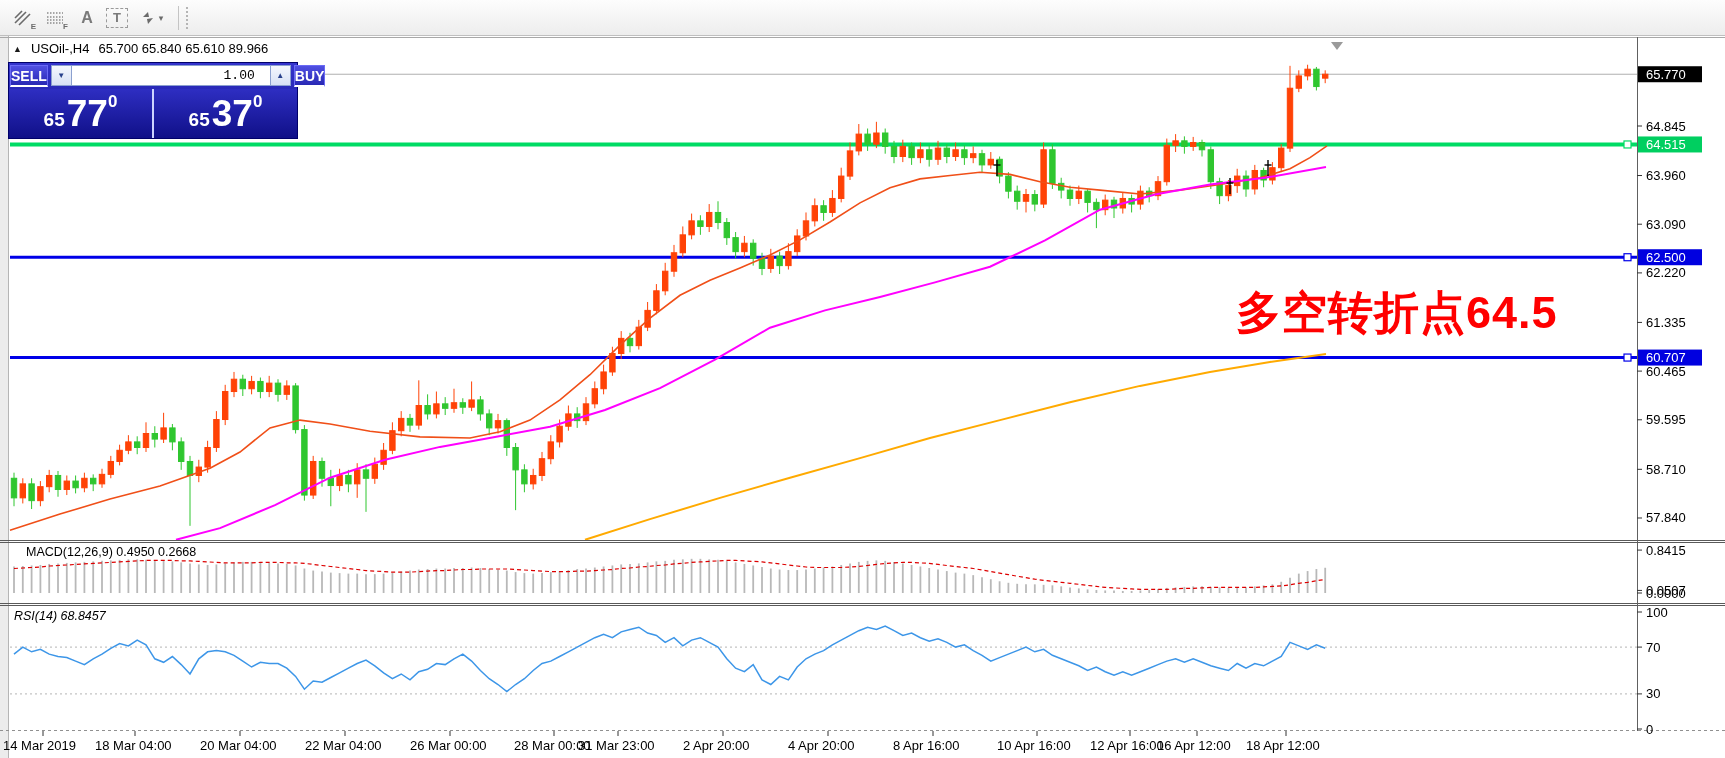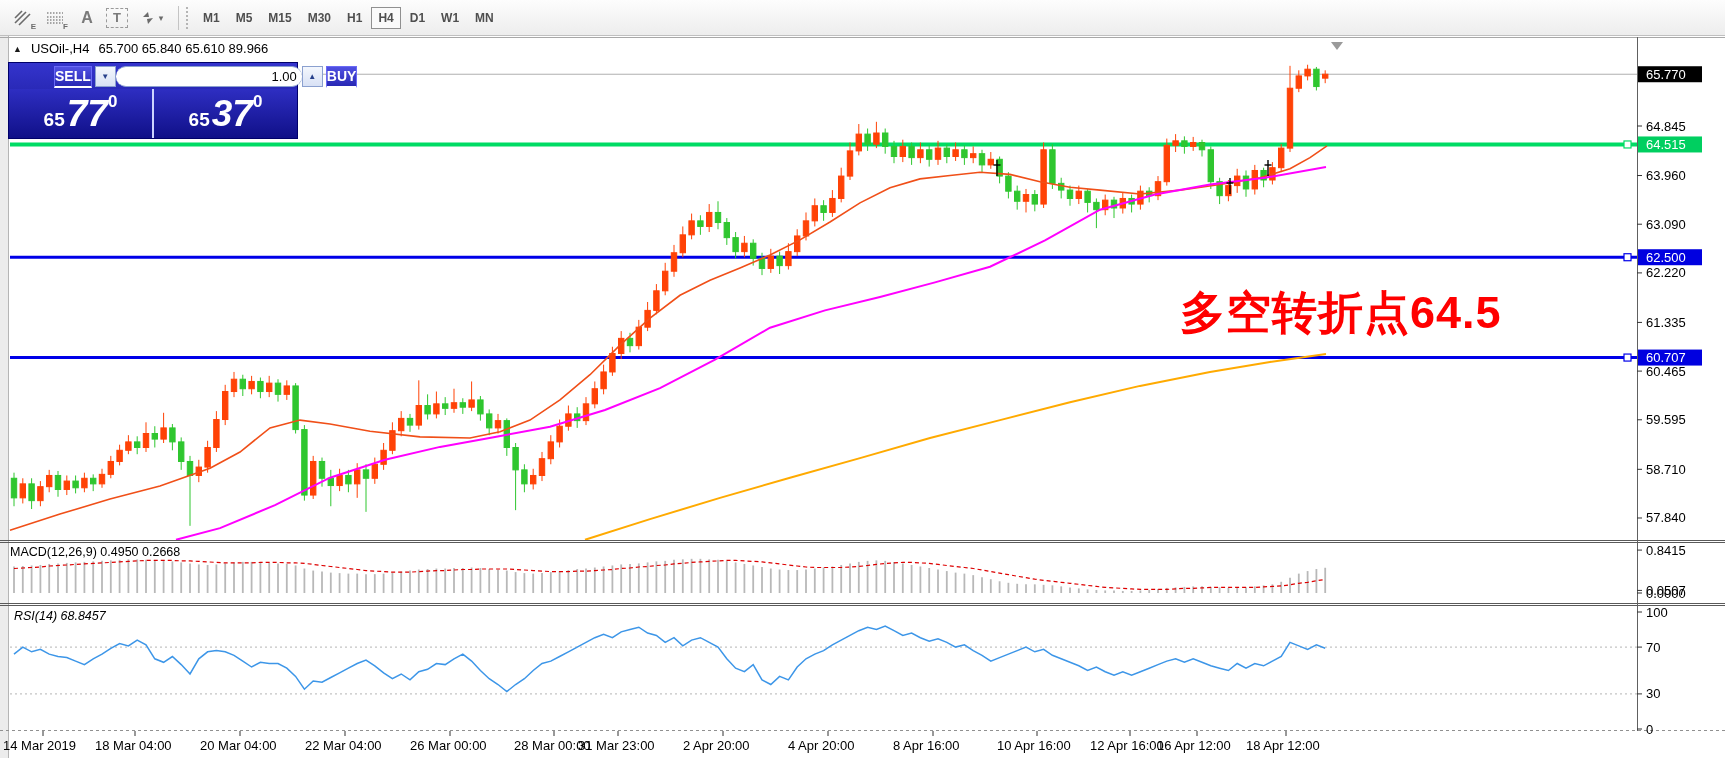--- a/index.html
+++ b/index.html
@@ -20,42 +20,42 @@
     font-family:"Liberation Sans","DejaVu Sans",sans-serif;cursor:pointer;}
   .tf-btn.active{border:1px solid #909090;background:#fafafa;}
   
   .chart-title{position:absolute;left:13px;top:41px;font-size:13px;color:#000;z-index:6;
     display:flex;align-items:center;gap:9px;}
   .collapse{font-size:9px;color:#1a1a1a;}
   
   .trade-panel{position:absolute;left:8px;top:62px;width:290px;height:77px;z-index:10;
     background:linear-gradient(#3434cd,#15158f);border:1px solid #00006a;box-sizing:border-box;
     color:#fff;}
-  .tp-row1{display:flex;height:25px;align-items:center;margin-left:44px;}
+  .tp-row1{display:flex;height:25px;align-items:flex-start;}
   .tp-btn{width:70px;height:22px;margin:2px 1px 0 1px;display:flex;align-items:center;justify-content:center;
     background:linear-gradient(#5050e2,#2828b4);border:1px solid #6a6af5;border-bottom:2px solid #ffffff;
     color:#fff;font-size:14px;font-weight:bold;box-sizing:border-box;cursor:pointer;}
   .tp-spin{flex:1;display:flex;height:21px;margin:2px 2px 0 2px;}
   .tp-arrow{width:21px;height:21px;background:linear-gradient(#f4f7fd,#d8e1f5);border:1px solid #8ba0cf;
     color:#27408b;font-size:8px;display:flex;align-items:center;justify-content:center;
     box-sizing:border-box;cursor:pointer;}
   .tp-vol{flex:1;background:#fff;border-top:1px solid #8ba0cf;border-bottom:1px solid #8ba0cf;
-    color:#000;font-size:13px;text-align:right;padding:0 5px;border-left:none;border-right:none;
-    font-family:Liberation Sans, sans-serif;min-width:0;border-radius:10px;}
+    color:#000;font-size:13px;text-align:right;padding:0 15px;border-left:none;border-right:none;
+    font-family:Liberation Mono, monospace;min-width:0;}
   .tp-prices{display:flex;height:49px;margin-top:1px;}
   .tp-cell{flex:1;display:flex;align-items:center;justify-content:center;
     background:linear-gradient(#2e2ec2,#101088);cursor:pointer;}
   .tp-cell.sell{border-right:1px solid #cdd4ff;}
   .tp-cell.buy{border-left:1px solid #cdd4ff;}
   .n-small{font-size:19px;font-weight:bold;align-self:flex-end;margin-bottom:7px;margin-right:2px;}
-  .n-big{font-size:37px;font-weight:bold;line-height:44px;font-style:italic;}
+  .n-big{font-size:37px;font-weight:bold;line-height:44px;}
   .n-sup{font-size:17px;font-weight:bold;align-self:flex-start;margin-top:3px;}
   
   .ind-label{position:absolute;font-size:12.5px;color:#000;z-index:6;}
-  .annotation{position:absolute;left:1180px;top:283px;font-size:45px;font-weight:bold;color:#ff0000;
+  .annotation{position:absolute;left:1236px;top:283px;font-size:45px;font-weight:bold;color:#ff0000;
     z-index:6;white-space:nowrap;letter-spacing:1px;}
   svg text{font-family:"Liberation Sans","DejaVu Sans",sans-serif;}
 </style>
 </head>
 <body>
 
 <div class="toolbar">
   <span class="tb-icon">
     <svg width="20" height="18" viewBox="0 0 20 18">
         <g stroke="#6b6b6b" stroke-width="1.6">
@@ -83,21 +83,20 @@
     <svg width="18" height="18" viewBox="0 0 18 18">
         <g fill="#6b6b6b">
       <path d="M4 8 L9 3 L10 8 Z"></path>
           <path d="M14 9 L9 15 L8 10 Z"></path>
     </g>
       </svg>
     <span class="tb-caret">▾</span>
   </span>
   <span class="tb-sep"></span>
   <span class="tb-grip"></span>
-  <span id="tf-buttons"><button class="tf-btn">M1</button><button class="tf-btn">M5</button><button class="tf-btn">M15</button><button class="tf-btn">M30</button><button class="tf-btn">H1</button><button class="tf-btn active">H4</button><button class="tf-btn">D1</button><button class="tf-btn">W1</button><button class="tf-btn">MN</button></span>
 </div>
 
 <svg id="chart-svg" width="1725" height="758" viewBox="0 0 1725 758" style="position:absolute;left:0;top:0;z-index:1;">
     <rect x="0" y="36" width="8" height="722" fill="#ececec"></rect>
     <line x1="8.5" y1="36" x2="8.5" y2="758" stroke="#b5b5b5"></line>
     <line x1="0" y1="37.5" x2="1725" y2="37.5" stroke="#a8a8a8"></line>
     <line x1="10" y1="144.4667999999999" x2="1637" y2="144.4667999999999" stroke="#00dc64" stroke-width="4"></line>
     <rect x="1624" y="140.9667999999999" width="7" height="7" fill="#ffffff" stroke="#00dc64" stroke-width="1.2"></rect>
     <line x1="10" y1="257.22619999999995" x2="1637" y2="257.22619999999995" stroke="#0000e8" stroke-width="3"></line>
     <rect x="1624" y="253.72619999999995" width="7" height="7" fill="#ffffff" stroke="#0000e8" stroke-width="1.2"></rect>
@@ -667,16 +666,16 @@
       <span class="n-sup">0</span>
     </div>
     <div class="tp-cell buy">
       <span class="n-small">65</span>
       <span class="n-big">37</span>
       <span class="n-sup">0</span>
     </div>
   </div>
 </div>
 
-<div class="ind-label" style="left:10px;top:545px;">MACD(12,26,9) 0.4950 0.2668</div>
+<div class="ind-label" style="left:26px;top:545px;">MACD(12,26,9) 0.4950 0.2668</div>
 <div class="ind-label" style="left:14px;top:609px;font-style:italic;">RSI(14) 68.8457</div>
 
 <div class="annotation">多空转折点64.5</div>
 
 </body></html>

